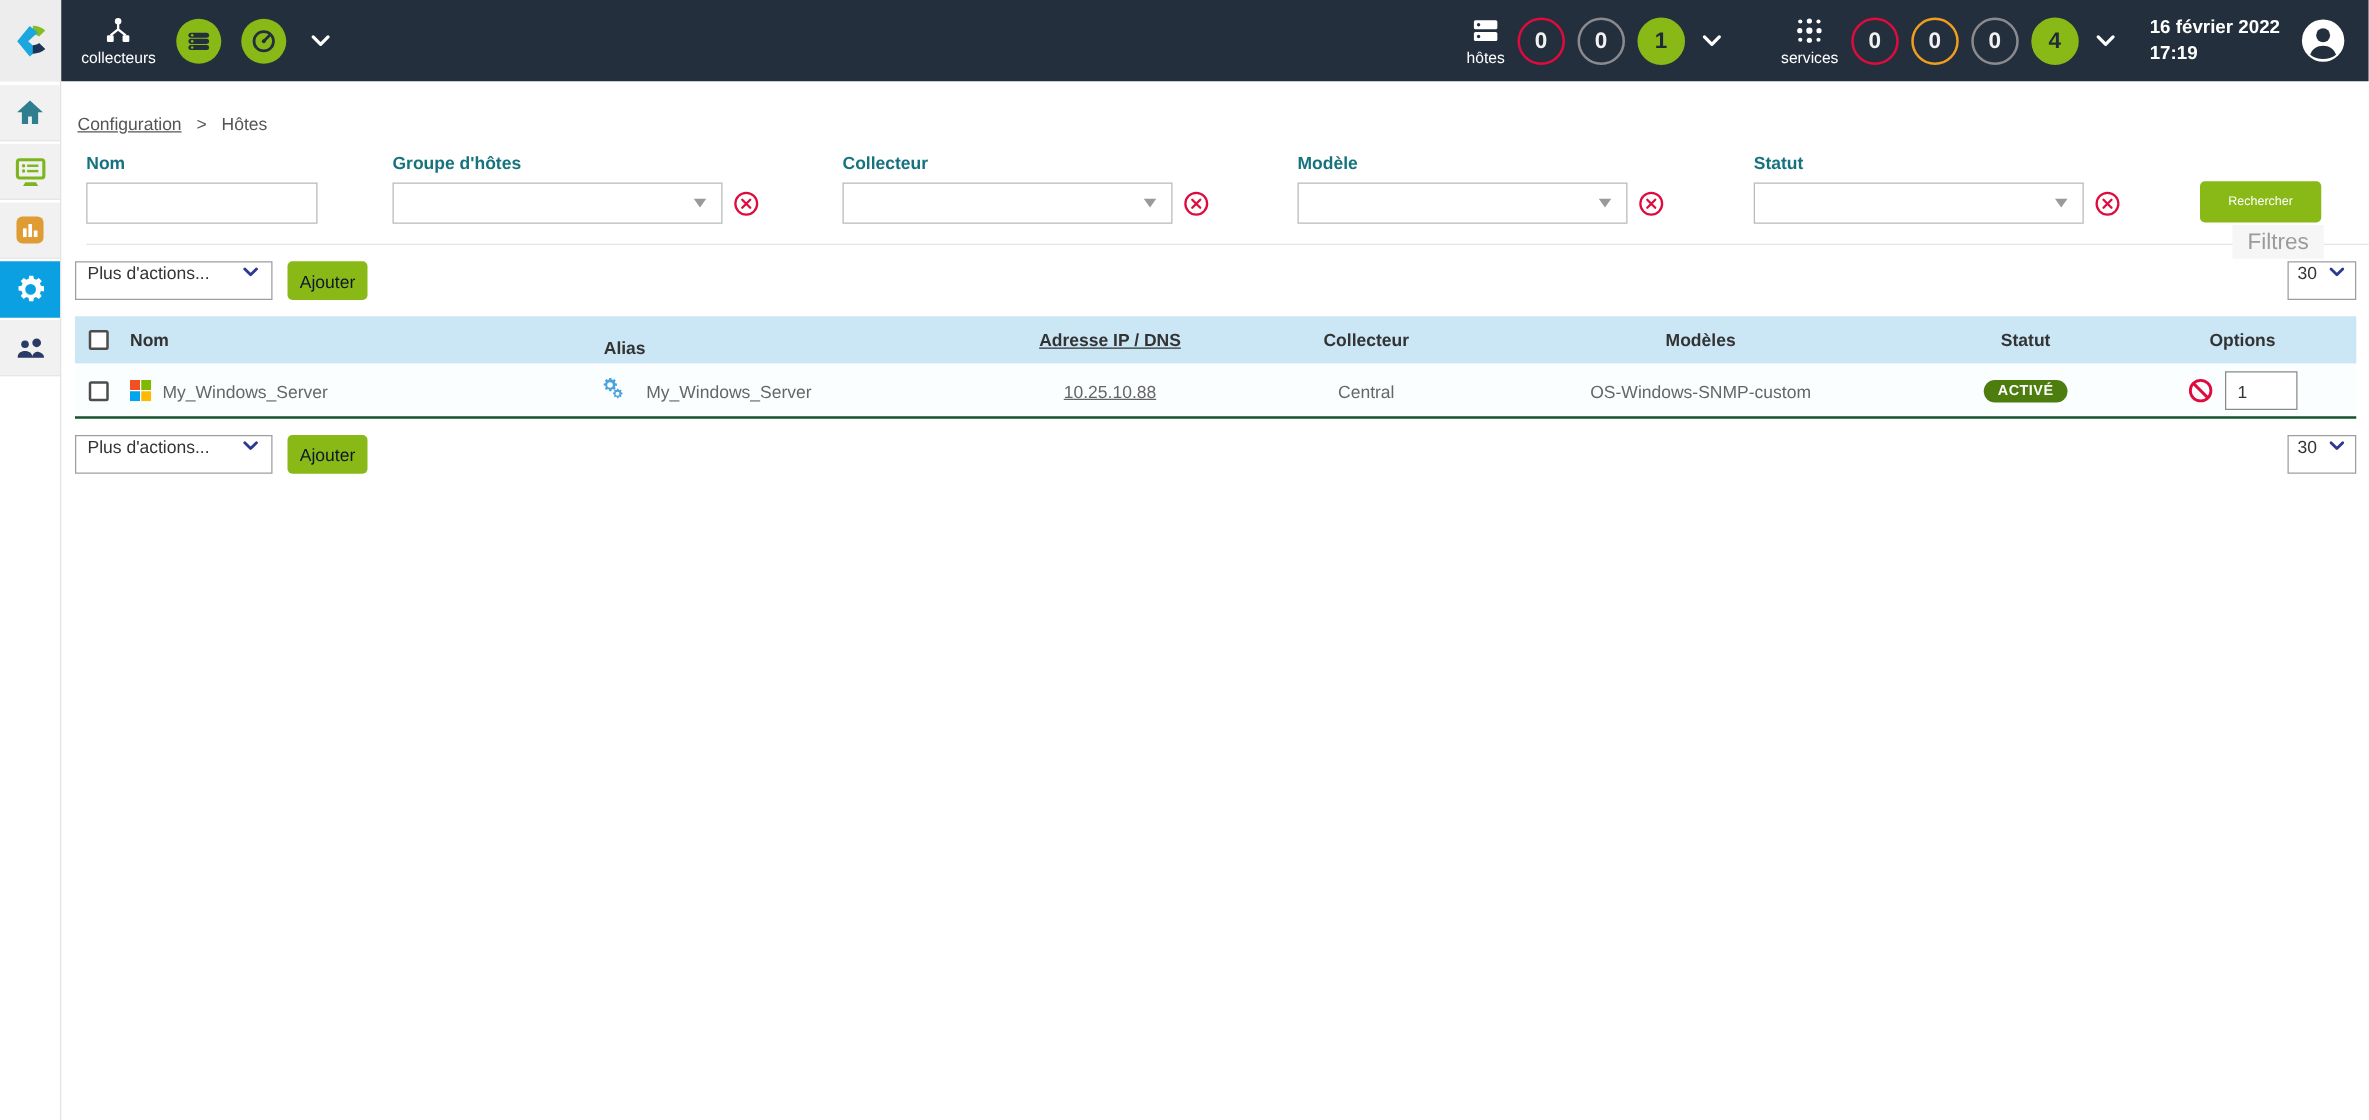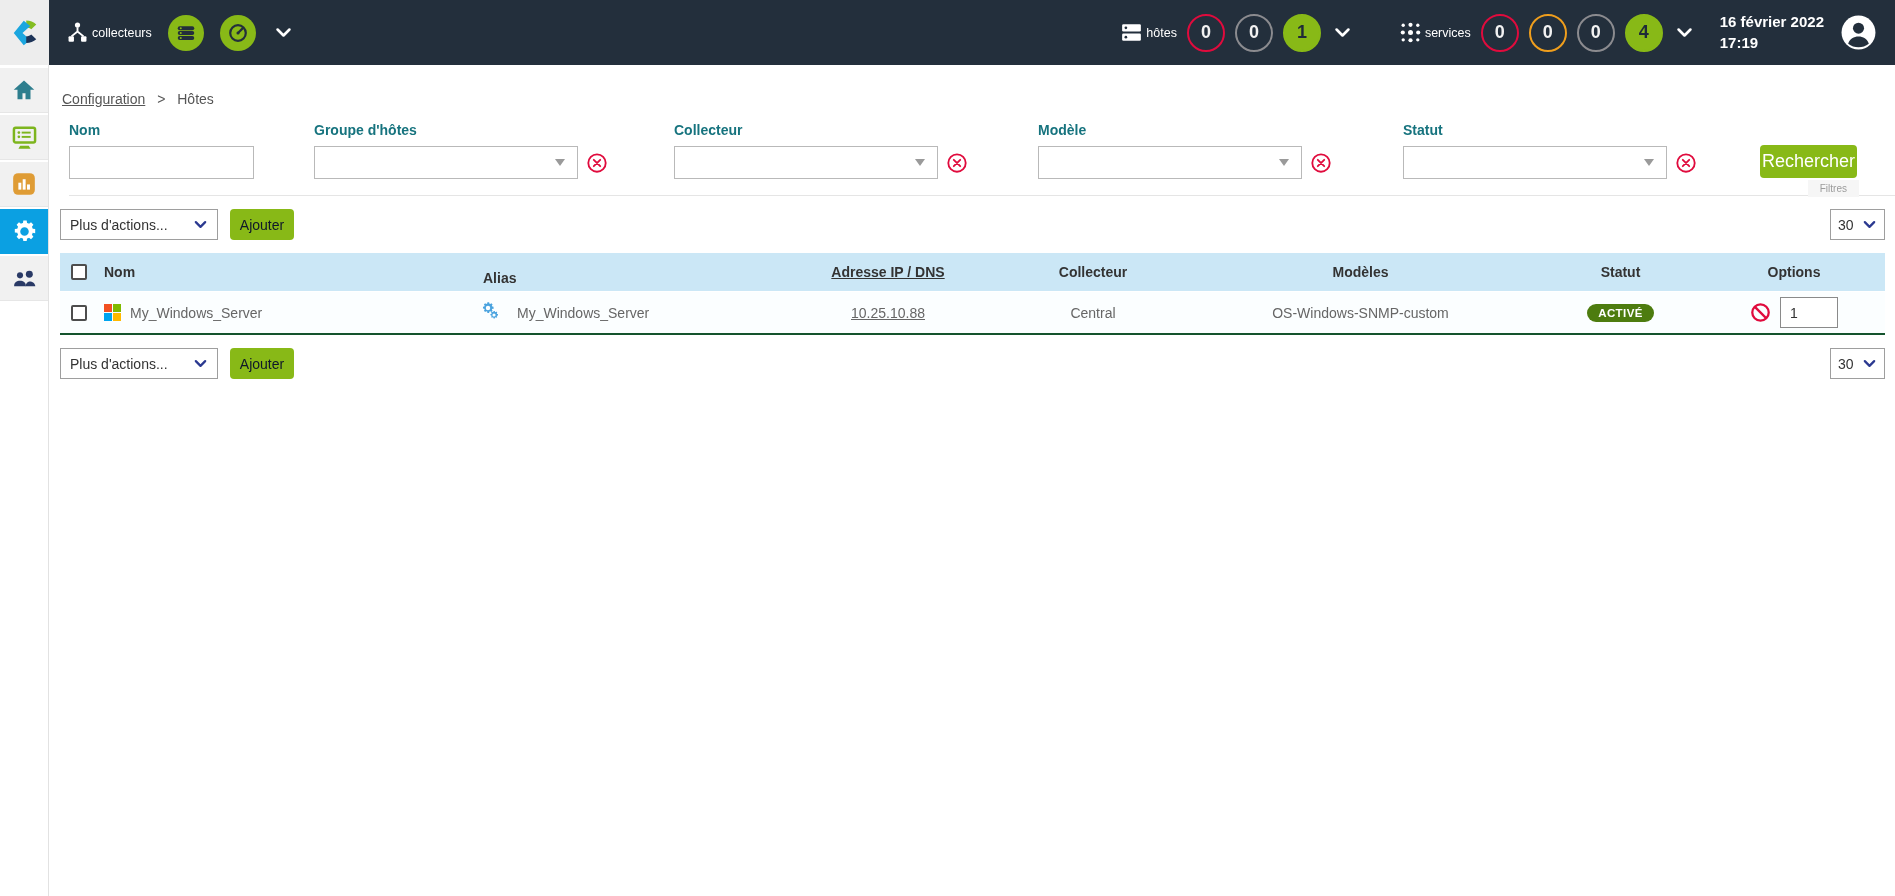--- a/index.html
+++ b/index.html
@@ -3,21 +3,21 @@
 <meta charset="utf-8">
 <style>
   * { box-sizing: border-box; margin: 0; padding: 0; }
   html,body { width:1895px; height:896px; overflow:hidden; }
   body { font-family:"Liberation Sans", sans-serif; background:#fff; color:#333; }
 
   
   .topbar { height:65px; background:#232f3c; display:flex; align-items:center; }
   .logo-box { width:49px; height:65px; background:#ededed; display:flex; align-items:center; justify-content:center; flex:0 0 49px; }
   .nav-left { display:flex; align-items:center; padding-left:16px; gap:16px; }
-  .nav-item { display:flex; flex-direction:row; align-items:center; color:#fff; font-size:12.5px; gap:2px; cursor:pointer; }
+  .nav-item { display:flex; flex-direction:column; align-items:center; color:#fff; font-size:12.5px; gap:2px; cursor:pointer; }
   .badge-circle { width:36px; height:36px; border-radius:50%; background:#88b917; display:flex; align-items:center; justify-content:center; cursor:pointer; }
   .chev { display:flex; align-items:center; cursor:pointer; margin-left:2px; }
 
   .nav-right { margin-left:auto; display:flex; align-items:center; gap:10px; padding-right:18px; }
   .counter { width:38px; height:38px; border-radius:50%; display:flex; align-items:center; justify-content:center; font-size:18px; font-weight:bold; color:#f2f2f2; border:2px solid transparent; cursor:pointer; }
   .counter.red    { border-color:#e00b3d; }
   .counter.orange { border-color:#ef9e1d; }
   .counter.gray   { border-color:#8b8b8f; }
   .counter.green  { background:#88b917; border-color:#88b917; color:#1f2b38; }
   .grp-gap { width:26px; }
@@ -41,27 +41,27 @@
   .filter-zone { position:relative; padding:15px 0 0 20px; }
   .filter-fields { display:flex; align-items:flex-start; }
   .ffield { display:flex; flex-direction:column; }
   .ffield label { color:#16737e; font-weight:bold; font-size:14px; margin-bottom:8px; }
   .f-input { width:185px; height:33px; border:1px solid #b9b9b9; background:#fff; font-size:14px; padding:0 8px; outline:none; }
   .sel-row { display:flex; align-items:center; }
   .f-select { width:264px; height:33px; border:1px solid #b9b9b9; background:#fff; display:flex; align-items:center; justify-content:flex-end; padding-right:12px; cursor:pointer; }
   .tri { width:0; height:0; border-left:5.5px solid transparent; border-right:5.5px solid transparent; border-top:7px solid #9a9a9a; }
   .clear-ic { margin-left:8px; display:flex; cursor:pointer; }
   .w1 { margin-right:60px; } .w2 { margin-right:66px; } .w3 { margin-right:70px; } .w4 { margin-right:71px; }
-  .search-btn { position:absolute; top:38px; right:38px; width:97px; height:33px; background:#88b917; color:#fff; border:none; border-radius:4px; font-size:18px; cursor:pointer; font-family:inherit; }
-  .filters-tab { position:absolute; top:73px; right:36px; background:#f6f6f6; color:#9b9b9b; font-size:10px; padding:3px 12px; cursor:pointer; }
+  .search-btn { position:absolute; top:38px; right:38px; width:97px; height:33px; background:#88b917; color:#fff; border:none; border-radius:4px; font-size:10px; cursor:pointer; font-family:inherit; }
+  .filters-tab { position:absolute; top:73px; right:36px; background:#f6f6f6; color:#9b9b9b; font-size:18px; padding:3px 12px; cursor:pointer; }
   .divider { border-top:1px solid #e5e5e5; margin-top:16px; }
 
   
   .toolbar { display:flex; align-items:center; margin:13px 10px 13px 11px; }
-  .fake-select { height:31px; border:1px solid #9e9e9e; background:#fff; display:flex; align-items:center; font-size:14px; color:#333; cursor:pointer; }
+  .fake-select { height:31px; border:1px solid #9e9e9e; background:#fff; display:flex; font-size:14px; color:#333; cursor:pointer; }
   .more-actions { width:158px; padding:0 9px; justify-content:space-between; }
   .add-btn { margin-left:12px; width:64px; height:31px; background:#88b917; border:none; border-radius:4px; color:#0f172a; font-size:14px; cursor:pointer; font-family:Liberation Sans, sans-serif; }
   .page-size { margin-left:auto; width:55px; padding:0 7px; justify-content:space-between; }
 
   
   .htable { margin:0 10px 0 11px; }
   .trow { display:flex; align-items:center; }
   .thead { background:#cbe7f6; height:38px; font-weight:bold; font-size:14px; color:#333; }
   .tdata { background:#fbfeff; height:44px; font-size:14px; color:#666; border-bottom:2px solid #14532d; border-top:1px solid #fff; }
   .c-check { flex:0 0 38px; display:flex; justify-content:center; }

